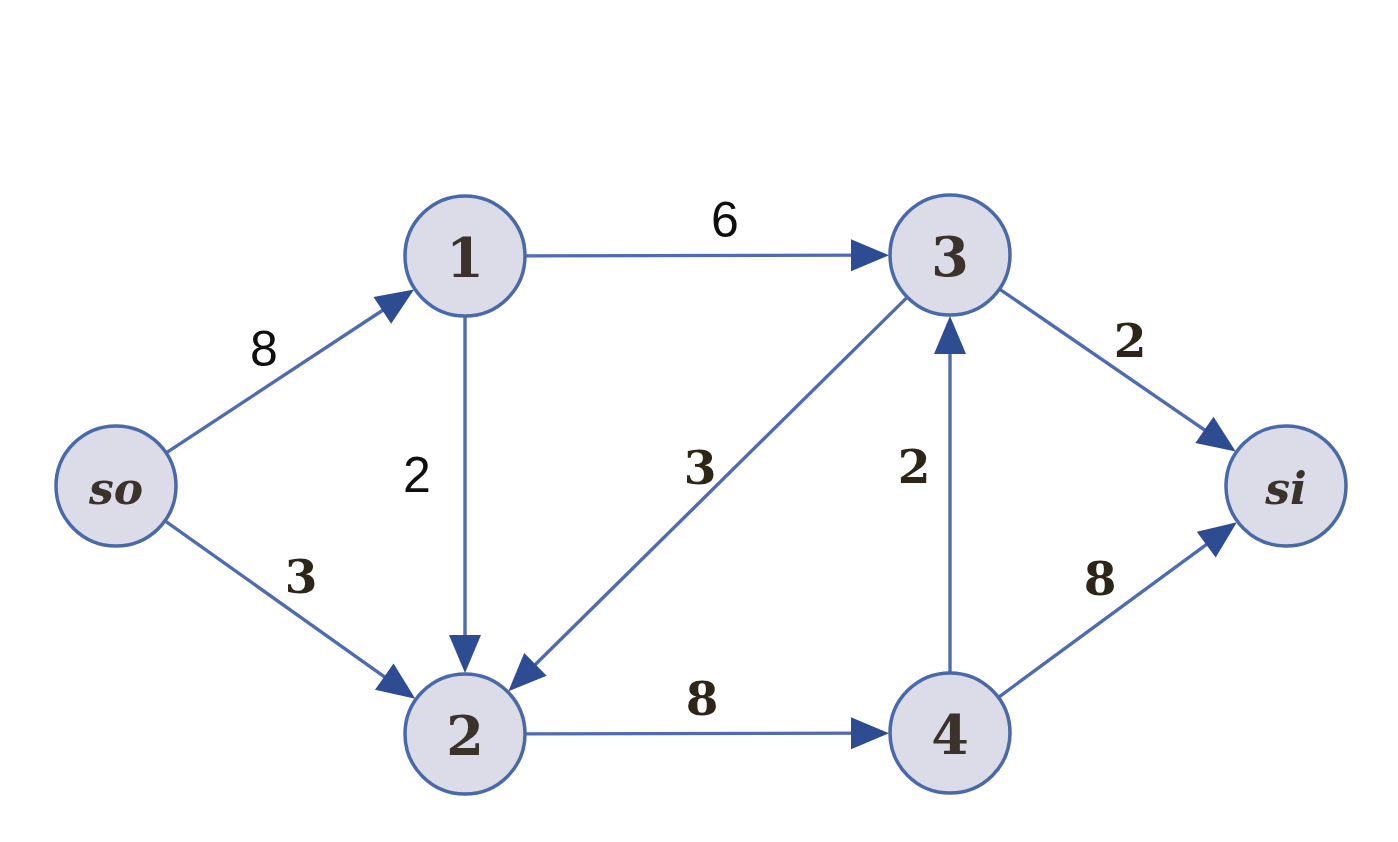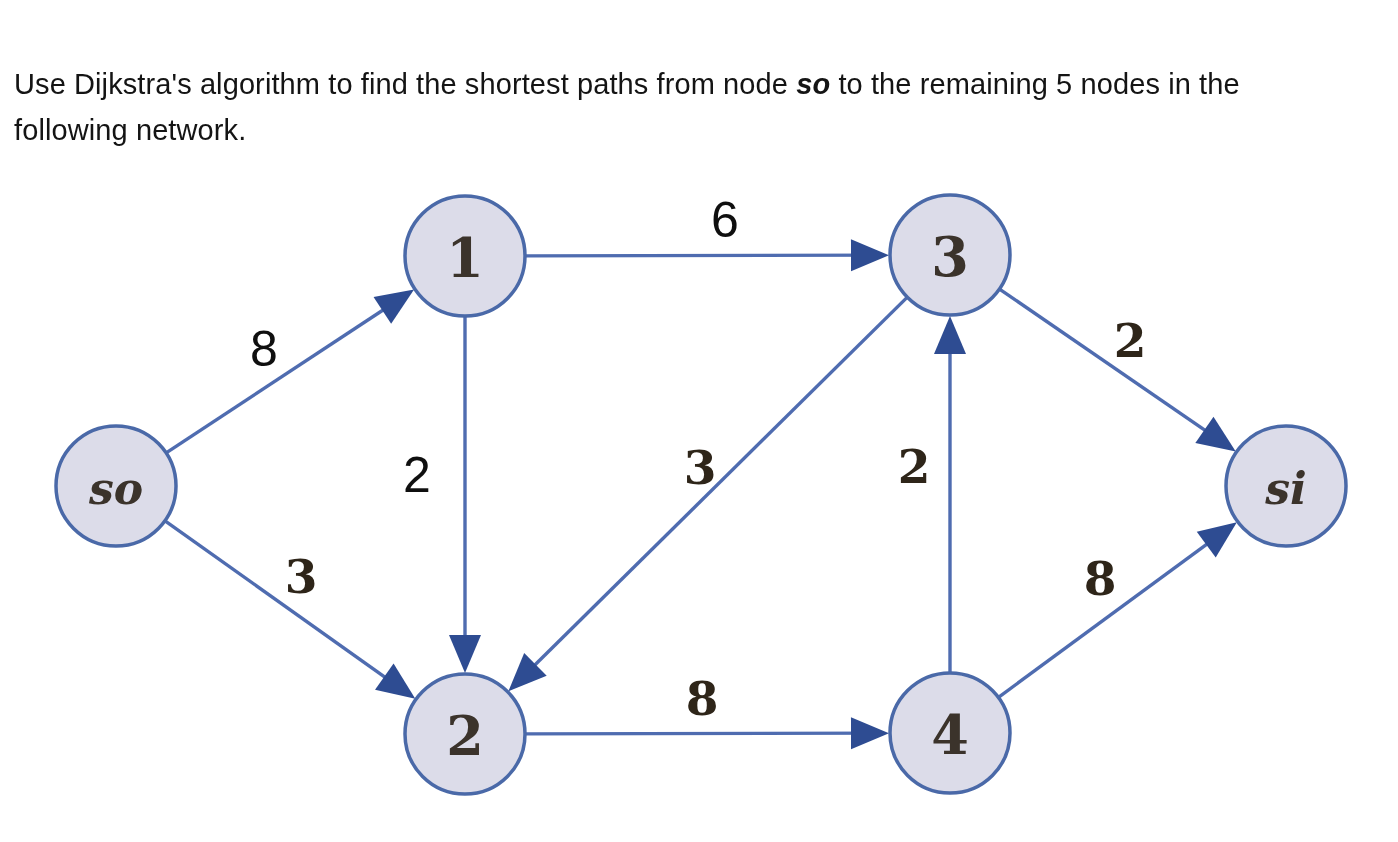--- a/index.html
+++ b/index.html
@@ -14,21 +14,20 @@
   .n-digit{font-family:"DejaVu Serif",serif;font-weight:bold;font-size:54px;fill:#3b332b}
   .n-name{font-family:"DejaVu Serif",serif;font-weight:bold;font-style:italic;
           font-size:44px;fill:#3b332b}
   .w-sans{font-family:"Liberation Sans",sans-serif;font-size:50px;fill:#0f0f0f}
   .w-serif{font-family:"DejaVu Serif",serif;font-weight:bold;font-size:47px;fill:#2e2519}
 </style>
 </head>
 <body>
 
 <div class="page">
-  <p class="heading"><span>Use Dijkstra's algorithm to find the shortest paths from node </span><span class="emph">so</span><span> to the remaining 5 nodes in the following network.</span></p>
 
   <svg id="graph-svg" viewBox="0 0 1398 842" xmlns="http://www.w3.org/2000/svg">
       <g>
         <line x1="166.93397449683013" y1="452.4331973230059" x2="407.3861599953888" y2="293.9690063067638" stroke="#4f6cb0" stroke-width="3.4"></line>
         <polygon points="414.06602550316984,289.5668026769941 391.14107160074946,323.8370009339622 373.53225708167065,297.11753890283825" fill="#2e4c92"></polygon>
         <text x="264" y="349" class="w-sans">8</text>
       </g>
       <g>
         <line x1="165.72423454244364" y1="521.3341265516505" x2="408.7545543700228" y2="694.031889638297" stroke="#4f6cb0" stroke-width="3.4"></line>
         <polygon points="415.27576545755636,698.6658734483495 375.03204517166677,689.6968725256672 393.5679804118768,663.6120281755329" fill="#2e4c92"></polygon>

